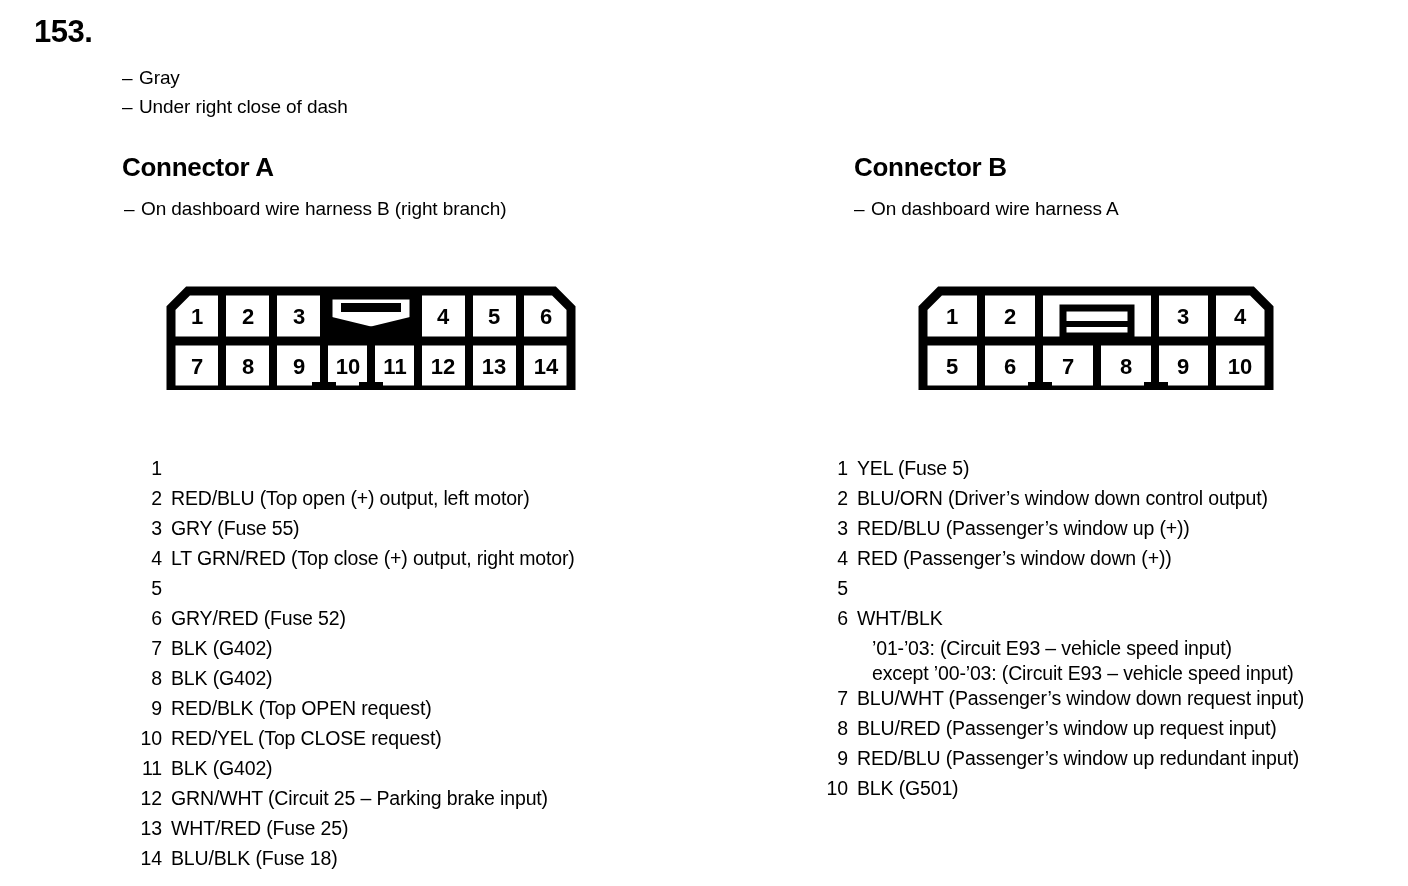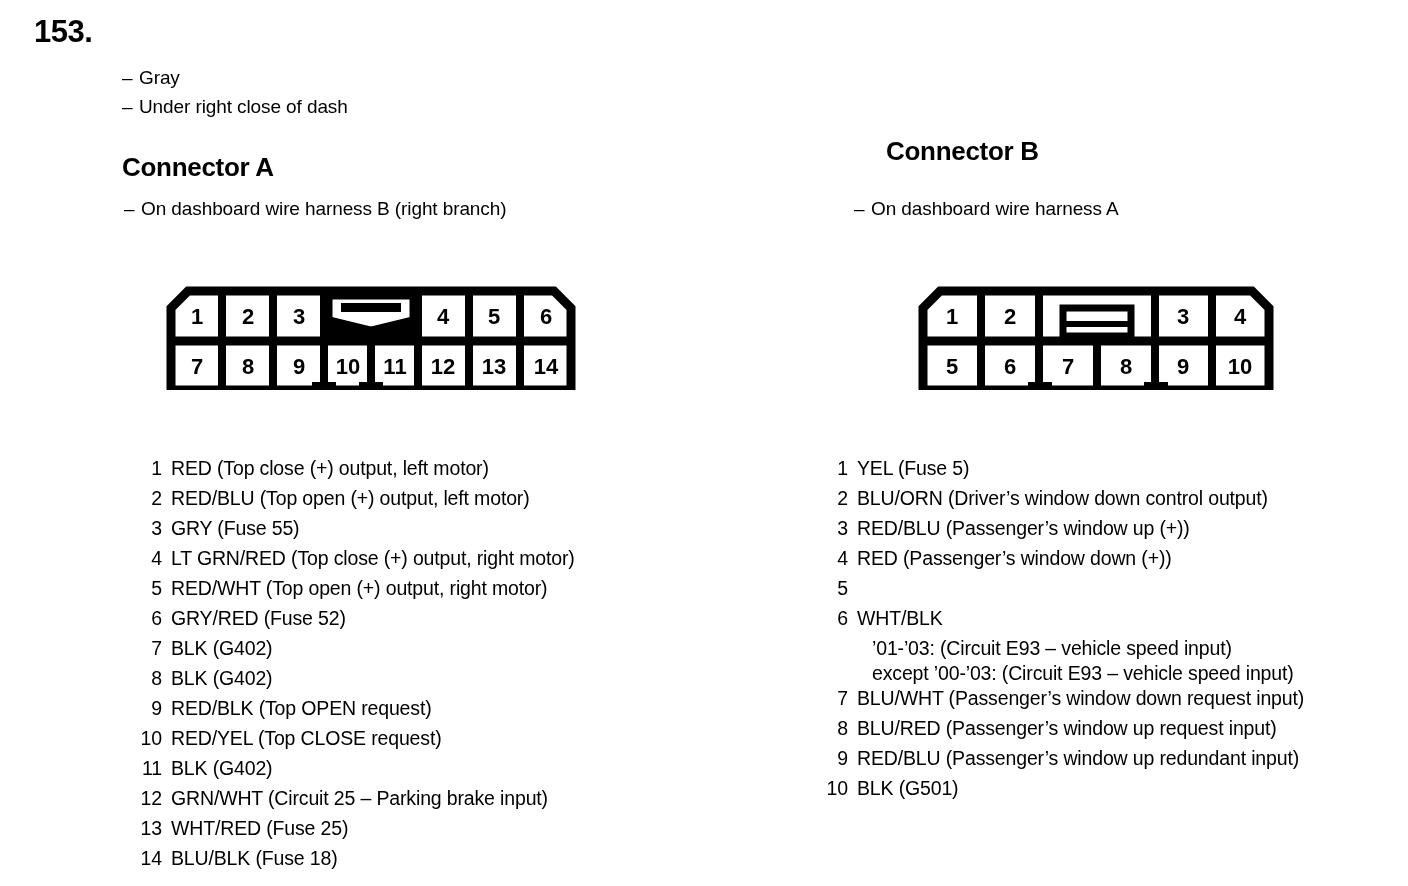--- a/index.html
+++ b/index.html
@@ -114,21 +114,21 @@
 </div>
 <div class="bullet-line" style="left:122px; top:96px;">
   <span class="bullet-dash">–</span><span>Under right close of dash</span>
 </div>
 
 <div class="section-head" style="left:122px; top:152px;">Connector A</div>
 <div class="section-sub" style="left:124px; top:198px;">
   <span class="bullet-dash">–</span><span>On dashboard wire harness B (right branch)</span>
 </div>
 
-<div class="section-head" style="left:854px; top:136px;margin-left:32px;">Connector B</div>
+<div class="section-head" style="left:854px; top:152px;">Connector B</div>
 <div class="section-sub" style="left:854px; top:198px;">
   <span class="bullet-dash">–</span><span>On dashboard wire harness A</span>
 </div>
 
 <svg class="connector-svg" style="left:166px; top:286px;" width="410" height="104" viewBox="0 0 410 104">
 
   <path d="M 5 104 L 5 22 L 22 5 L 388 5 L 405 22 L 405 104 Z" fill="none" stroke="#000" stroke-width="9" stroke-linejoin="miter"></path>
 
   <line x1="5" y1="55" x2="405" y2="55" stroke="#000" stroke-width="9"></line>
 
@@ -206,37 +206,35 @@
   <text class="conn-num" x="92" y="88">6</text>
   <text class="conn-num" x="150" y="88">7</text>
   <text class="conn-num" x="208" y="88">8</text>
   <text class="conn-num" x="265" y="88">9</text>
   <text class="conn-num" x="322" y="88">10</text>
 </svg>
 
 <div class="pin-list" id="list-a" style="left:136px; top:457px;">
     <div class="pin-row">
       <span class="pin-no">1</span>
-      <span class="pin-desc">RED (Top close (+) output, left motor)</span>
     </div>
     <div class="pin-row">
       <span class="pin-no">2</span>
       <span class="pin-desc">RED/BLU (Top open (+) output, left motor)</span>
     </div>
     <div class="pin-row">
       <span class="pin-no">3</span>
       <span class="pin-desc">GRY (Fuse 55)</span>
     </div>
     <div class="pin-row">
       <span class="pin-no">4</span>
       <span class="pin-desc">LT GRN/RED (Top close (+) output, right motor)</span>
     </div>
     <div class="pin-row">
       <span class="pin-no">5</span>
-      <span class="pin-desc">RED/WHT (Top open (+) output, right motor)</span>
     </div>
     <div class="pin-row">
       <span class="pin-no">6</span>
       <span class="pin-desc">GRY/RED (Fuse 52)</span>
     </div>
     <div class="pin-row">
       <span class="pin-no">7</span>
       <span class="pin-desc">BLK (G402)</span>
     </div>
     <div class="pin-row">

